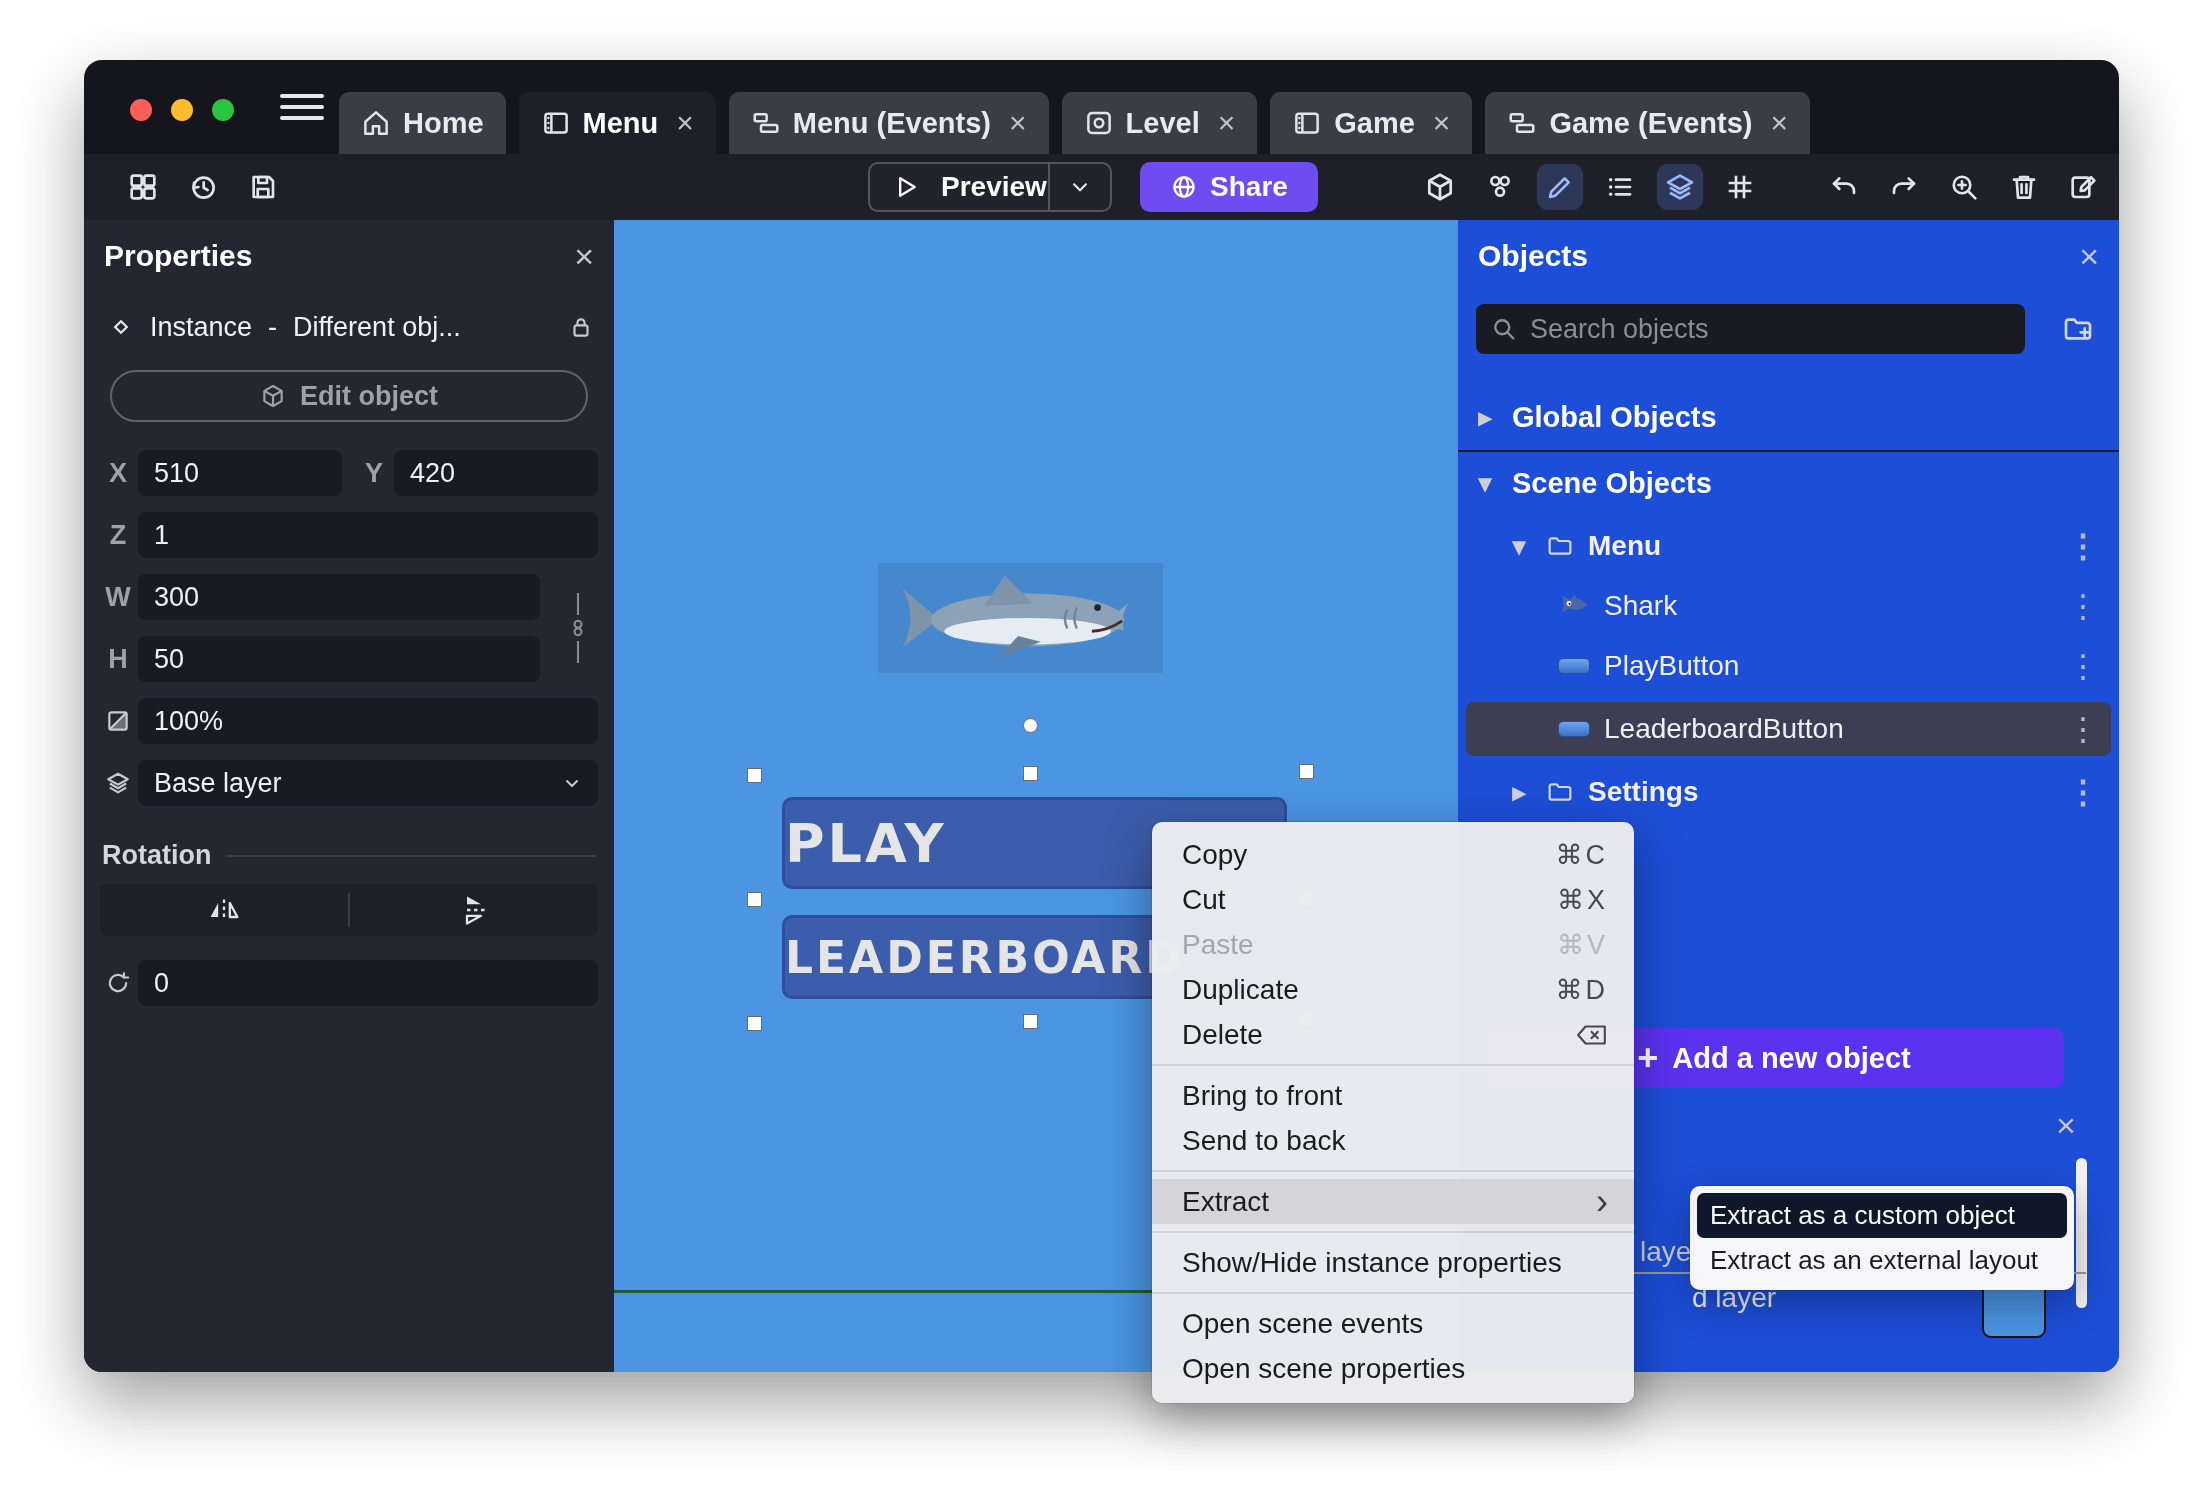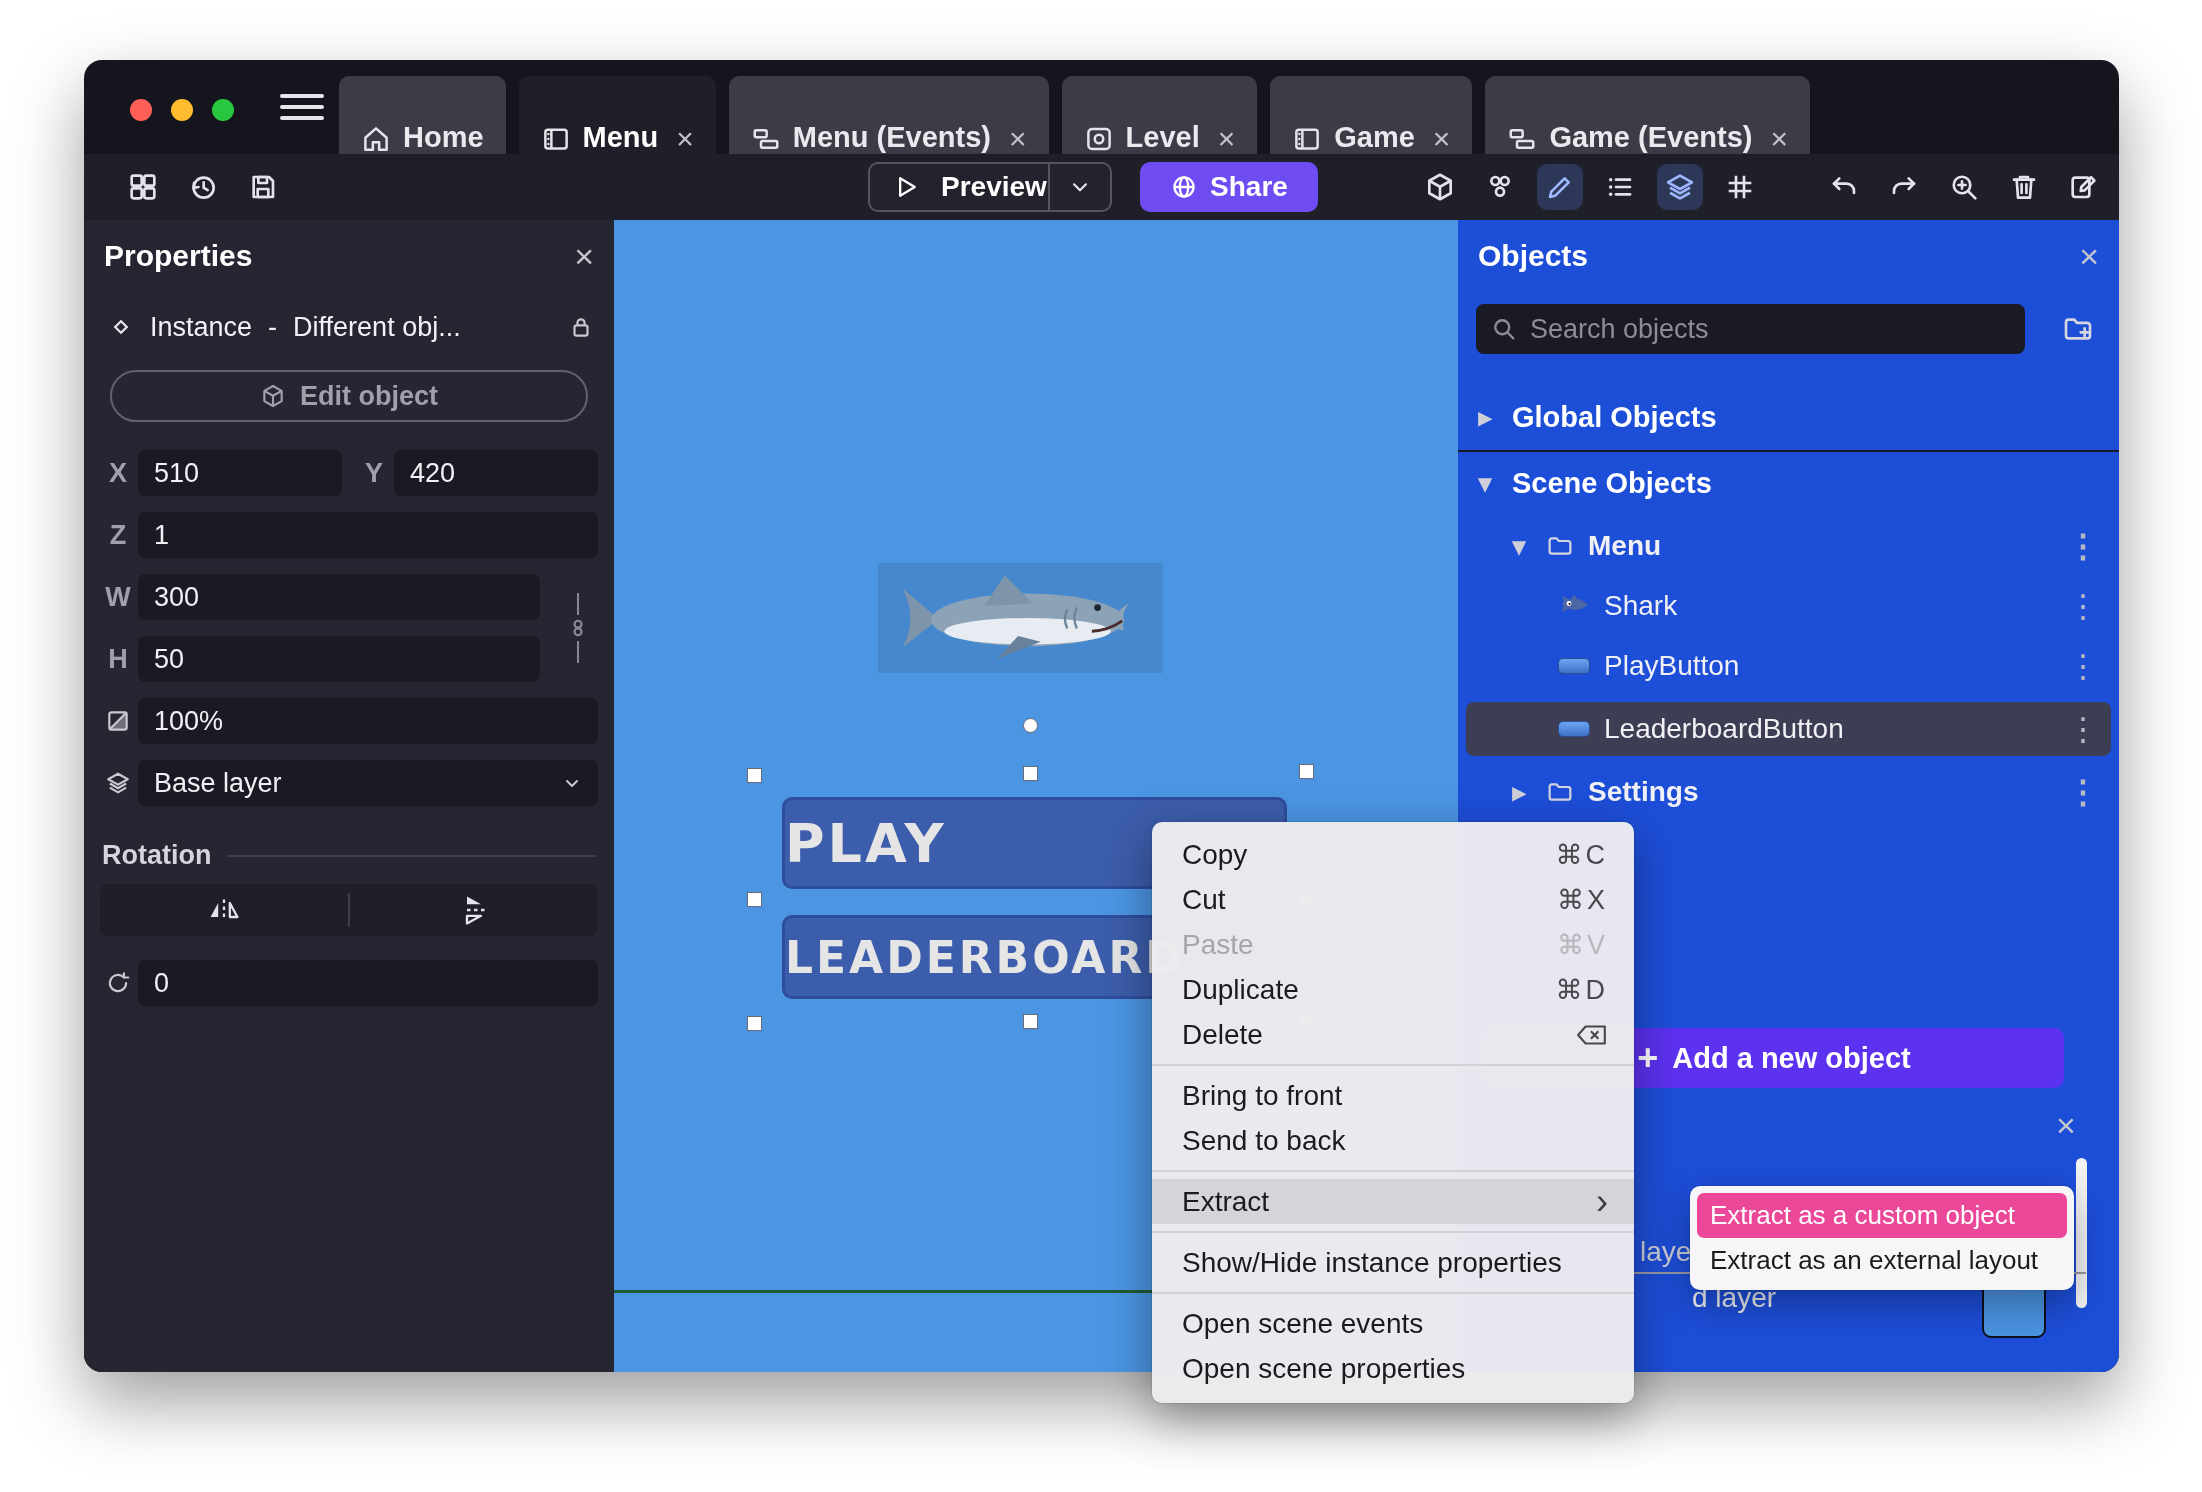--- a/index.html
+++ b/index.html
@@ -8,21 +8,21 @@
   .page{position:relative;width:2202px;height:1492px;background:#fff;overflow:hidden}
   .window{position:absolute;left:84px;top:60px;width:2035px;height:1312px;background:#15151e;border-radius:18px;overflow:hidden;box-shadow:0 30px 70px rgba(0,0,0,.38)}
 
   
   .titlebar{position:absolute;left:0;top:0;width:100%;height:94px}
   .lights{position:absolute;left:46px;top:39px;display:flex;gap:19px}
   .light{width:22px;height:22px;border-radius:50%}
   .burger{position:absolute;left:196px;top:30px;width:44px;height:34px;display:flex;flex-direction:column;justify-content:center;gap:7px}
   .burger i{display:block;height:4px;border-radius:2px;background:#e6e6ec}
   .tabbar{position:absolute;left:255px;bottom:0;display:flex;align-items:flex-end;gap:13px}
-  .tab{height:78px;display:flex;align-items:flex-end;gap:12px;padding:0 22px;border-radius:10px 10px 0 0;background:#3c3c47;color:#e9e9ee;font-size:29px;font-weight:600;white-space:nowrap;cursor:default}
+  .tab{height:62px;display:flex;align-items:center;gap:12px;padding:0 22px;border-radius:10px 10px 0 0;background:#3c3c47;color:#e9e9ee;font-size:29px;font-weight:600;white-space:nowrap;cursor:default}
   .tab.active{background:#1f1f29;color:#fff}
   .tab svg{color:#e4e4ea;flex:none}
   .tclose{font-size:30px;color:#c3c3cd;margin-left:6px;font-weight:400;line-height:1}
 
   
   .toolbar{position:absolute;left:0;top:94px;width:100%;height:66px;background:#1f1f29}
   .tb-left{position:absolute;left:36px;top:10px;display:flex;gap:14px}
   .icon-btn{width:46px;height:46px;border-radius:10px;display:flex;align-items:center;justify-content:center;color:#e3e4ea}
   .icon-btn.active{background:rgba(96,140,255,.22);color:#9db8ff}
   .preview-btn{position:absolute;left:784px;top:8px;width:244px;height:50px;border:2px solid #55555f;border-radius:10px;background:#23232e;display:flex;align-items:center;color:#fff}
@@ -92,21 +92,21 @@
   .ctxmenu{position:absolute;left:1152px;top:822px;width:482px;background:rgba(236,236,239,.98);border-radius:10px;box-shadow:0 16px 48px rgba(0,0,0,.38),0 0 0 1px rgba(0,0,0,.08);padding:10px 0 12px;z-index:60}
   .mi{height:45px;display:flex;align-items:center;justify-content:space-between;padding:0 26px 0 30px;font-size:28px;color:#1b1b1d}
   .mi .sc{color:#48484e;letter-spacing:3px;font-size:27px}
   .mi.disabled{color:#a5a5ac}
   .mi.disabled .sc{color:#b6b6bd}
   .mi.hl{background:#d5d5d9}
   .subarrow{color:#3c3c42;font-size:36px;line-height:1}
   .msep{height:2px;background:#d2d2d6;margin:7px 0}
   .ctxsubmenu{position:absolute;left:1690px;top:1186px;width:384px;background:#f6f6f8;border-radius:10px;box-shadow:0 14px 40px rgba(0,0,0,.32),0 0 0 1px rgba(0,0,0,.07);padding:7px;z-index:70}
   .smi{height:45px;display:flex;align-items:center;padding:0 13px;font-size:26px;color:#1b1b1d;border-radius:7px;white-space:nowrap}
-  .smi.active{background:#ec4899;color:#fff}
+  .smi.active{background:#0f172a;color:#fff}
 
   svg{display:block}
 </style>
 </head>
 <body>
 
 <div class="page">
   <div class="window">
 
     <div class="titlebar">

